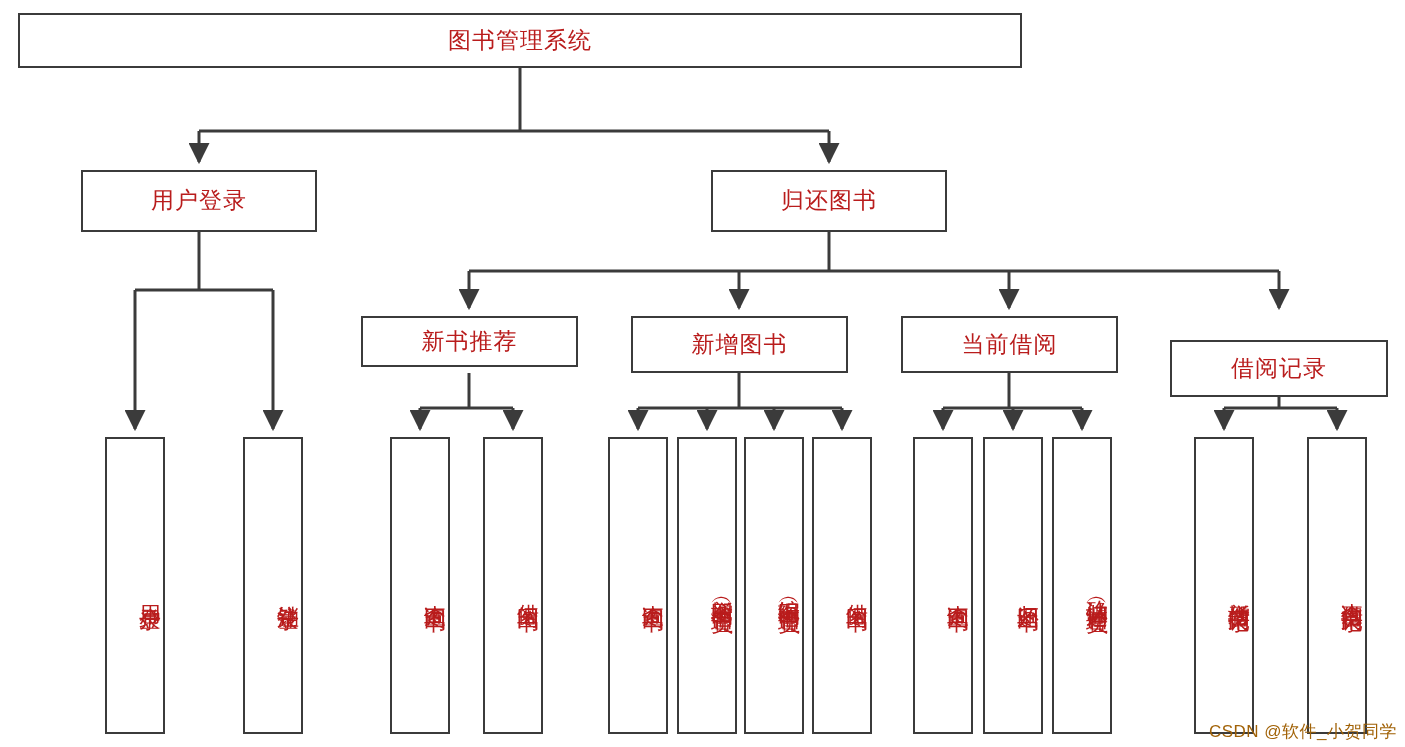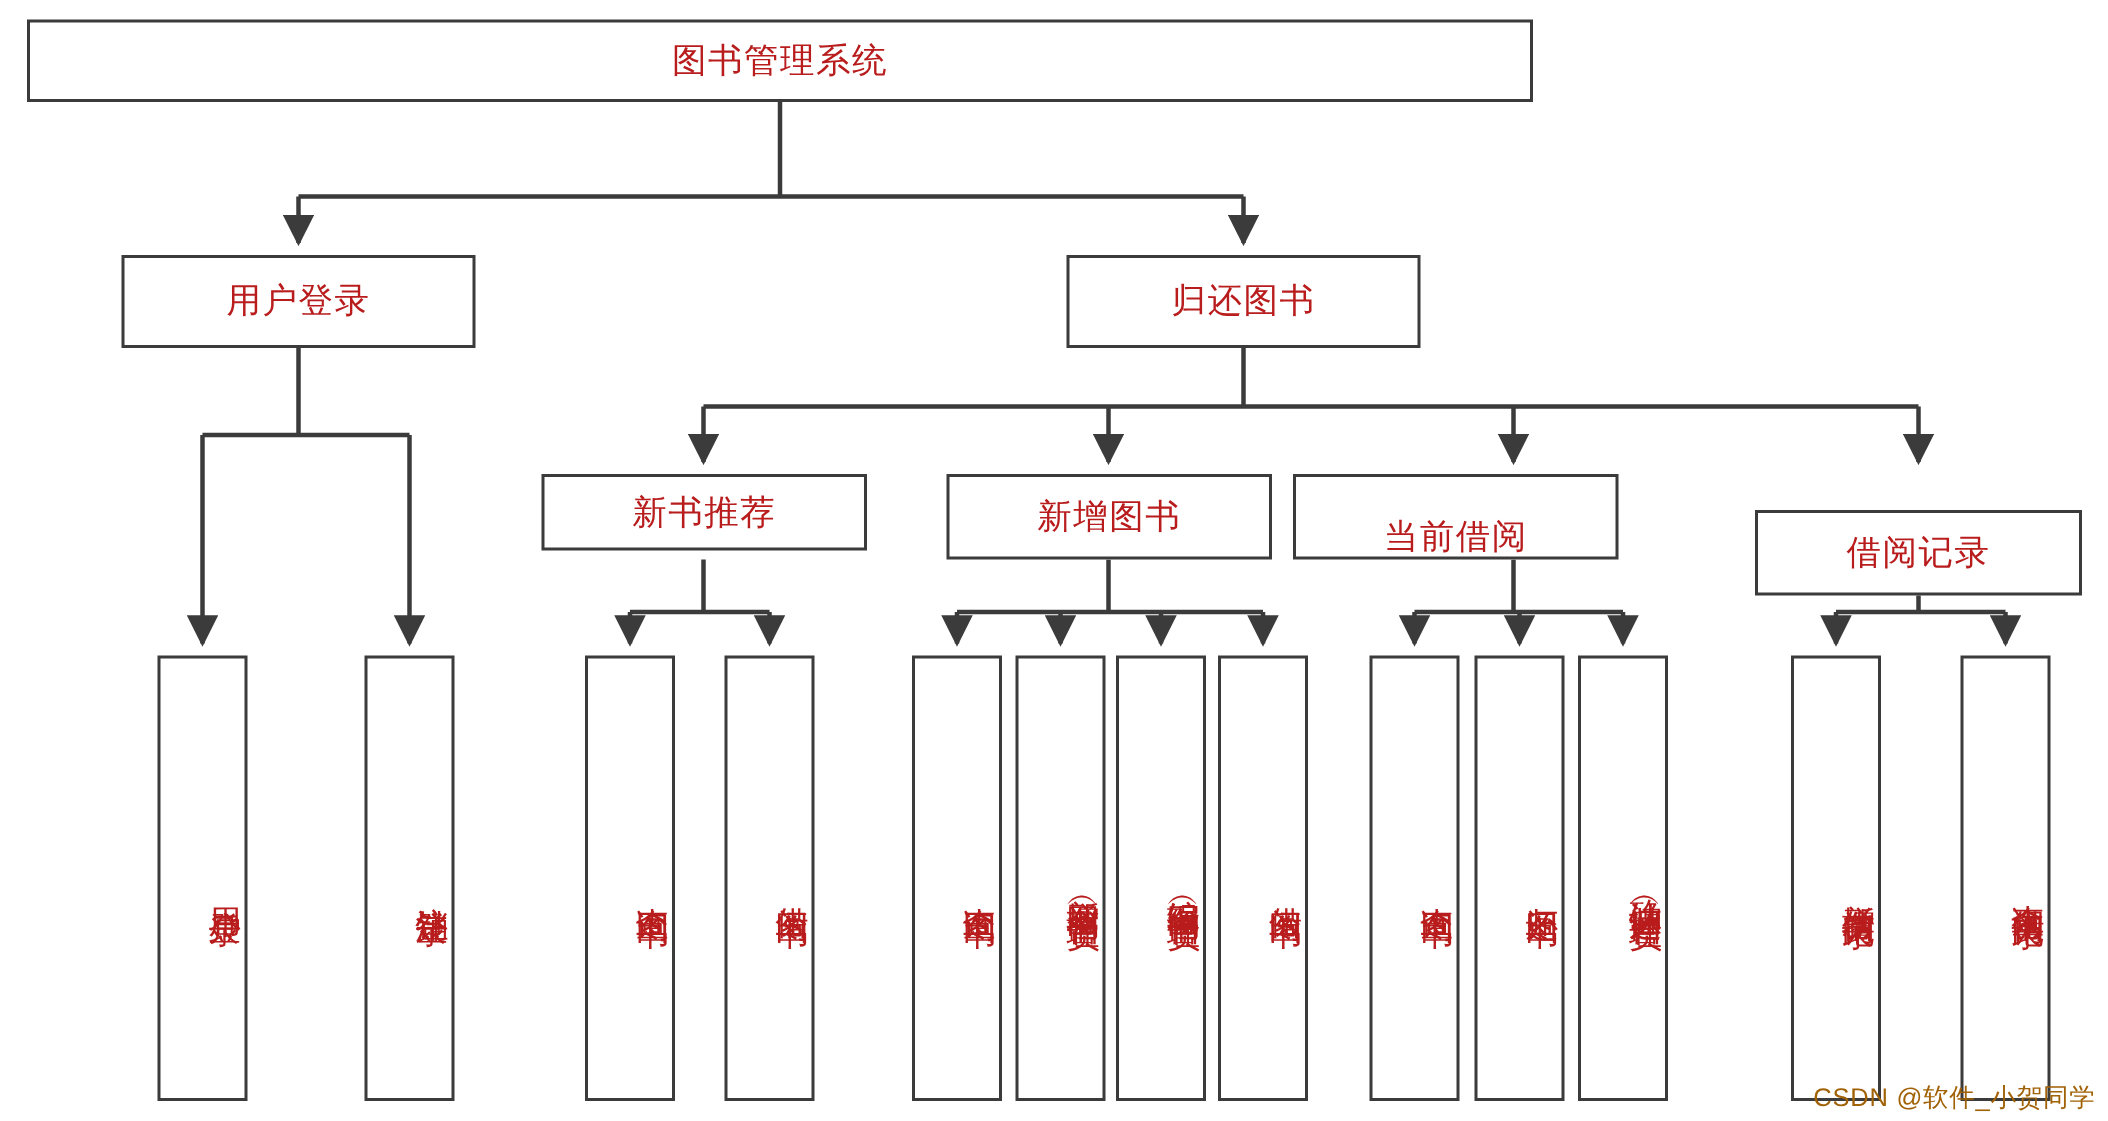--- a/index.html
+++ b/index.html
@@ -133,21 +133,21 @@
   <div class="node horiz" id="n-l2-1" style="left: 711px; top: 170px; width: 236px; height: 62px;">
     <span class="nlabel">归还图书</span>
   </div>
 
   <div class="node horiz" id="n-l3-0" style="left: 361px; top: 316px; width: 217px; height: 51px;">
     <span class="nlabel">新书推荐</span>
   </div>
   <div class="node horiz" id="n-l3-1" style="left: 631px; top: 316px; width: 217px; height: 57px;">
     <span class="nlabel">新增图书</span>
   </div>
-  <div class="node horiz" id="n-l3-2" style="left: 862px; top: 316px; width: 217px; height: 57px; align-items: flex-end;">
+  <div class="node horiz" id="n-l3-2" style="left: 901px; top: 316px; width: 217px; height: 57px;">
     <span class="nlabel">当前借阅</span>
   </div>
   <div class="node horiz" id="n-l3-3" style="left: 1170px; top: 316px; width: 218px; height: 57px; margin-top: 24px;">
     <span class="nlabel">借阅记录</span>
   </div>
 
   <div class="node vert" id="n-lf-0" style="left: 105px; top: 437px; width: 60px; height: 297px;">
     <span class="nlabel">用户登录</span>
   </div>
   <div class="node vert" id="n-lf-1" style="left: 243px; top: 437px; width: 60px; height: 297px;">

